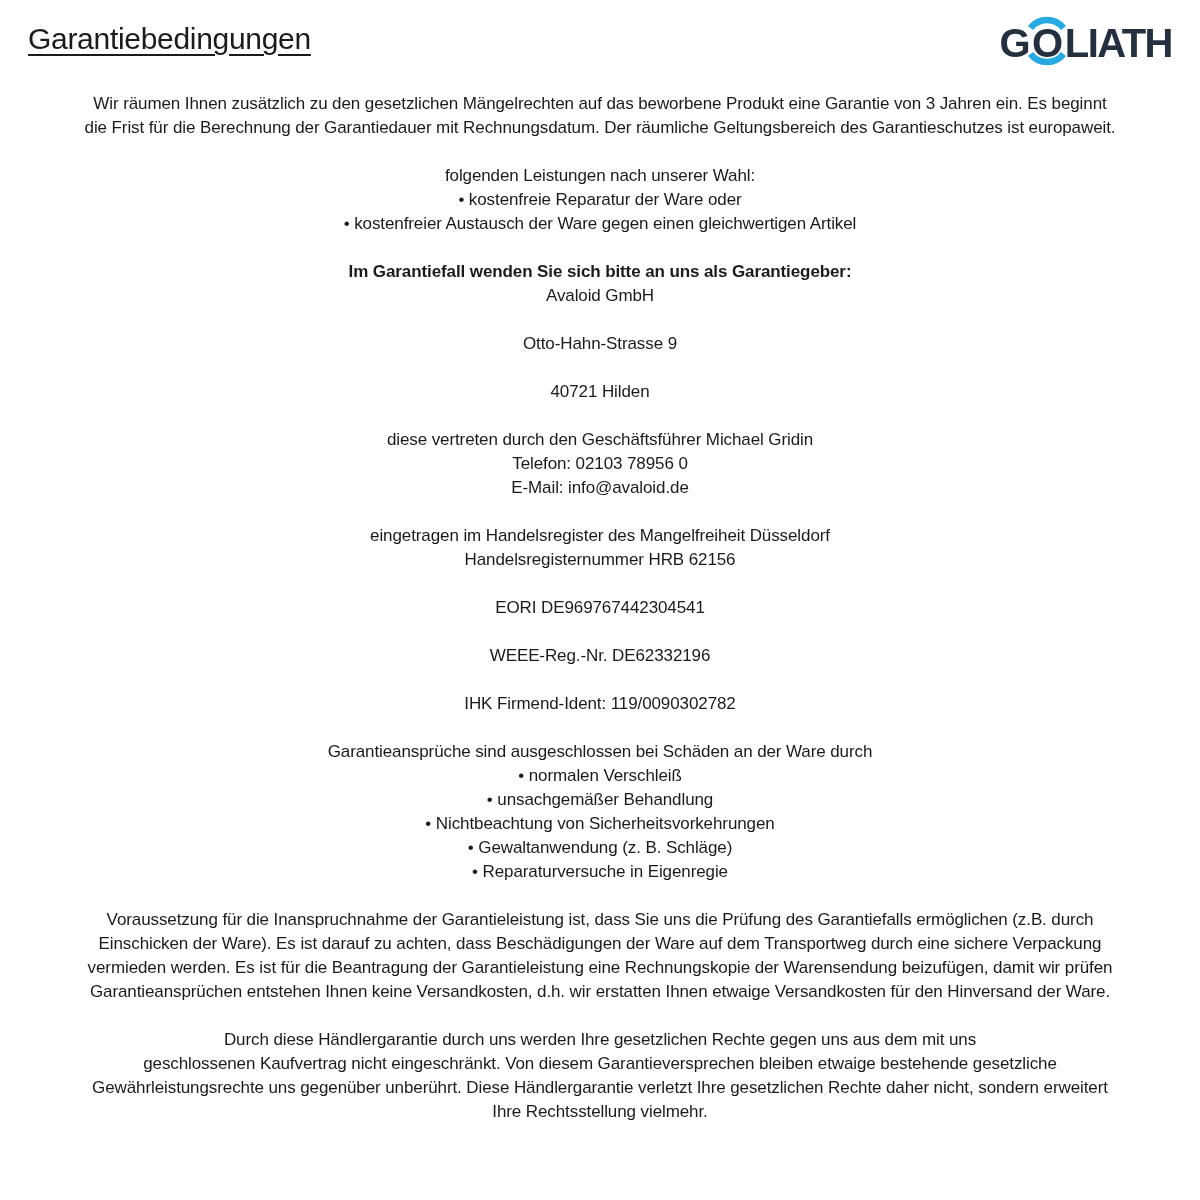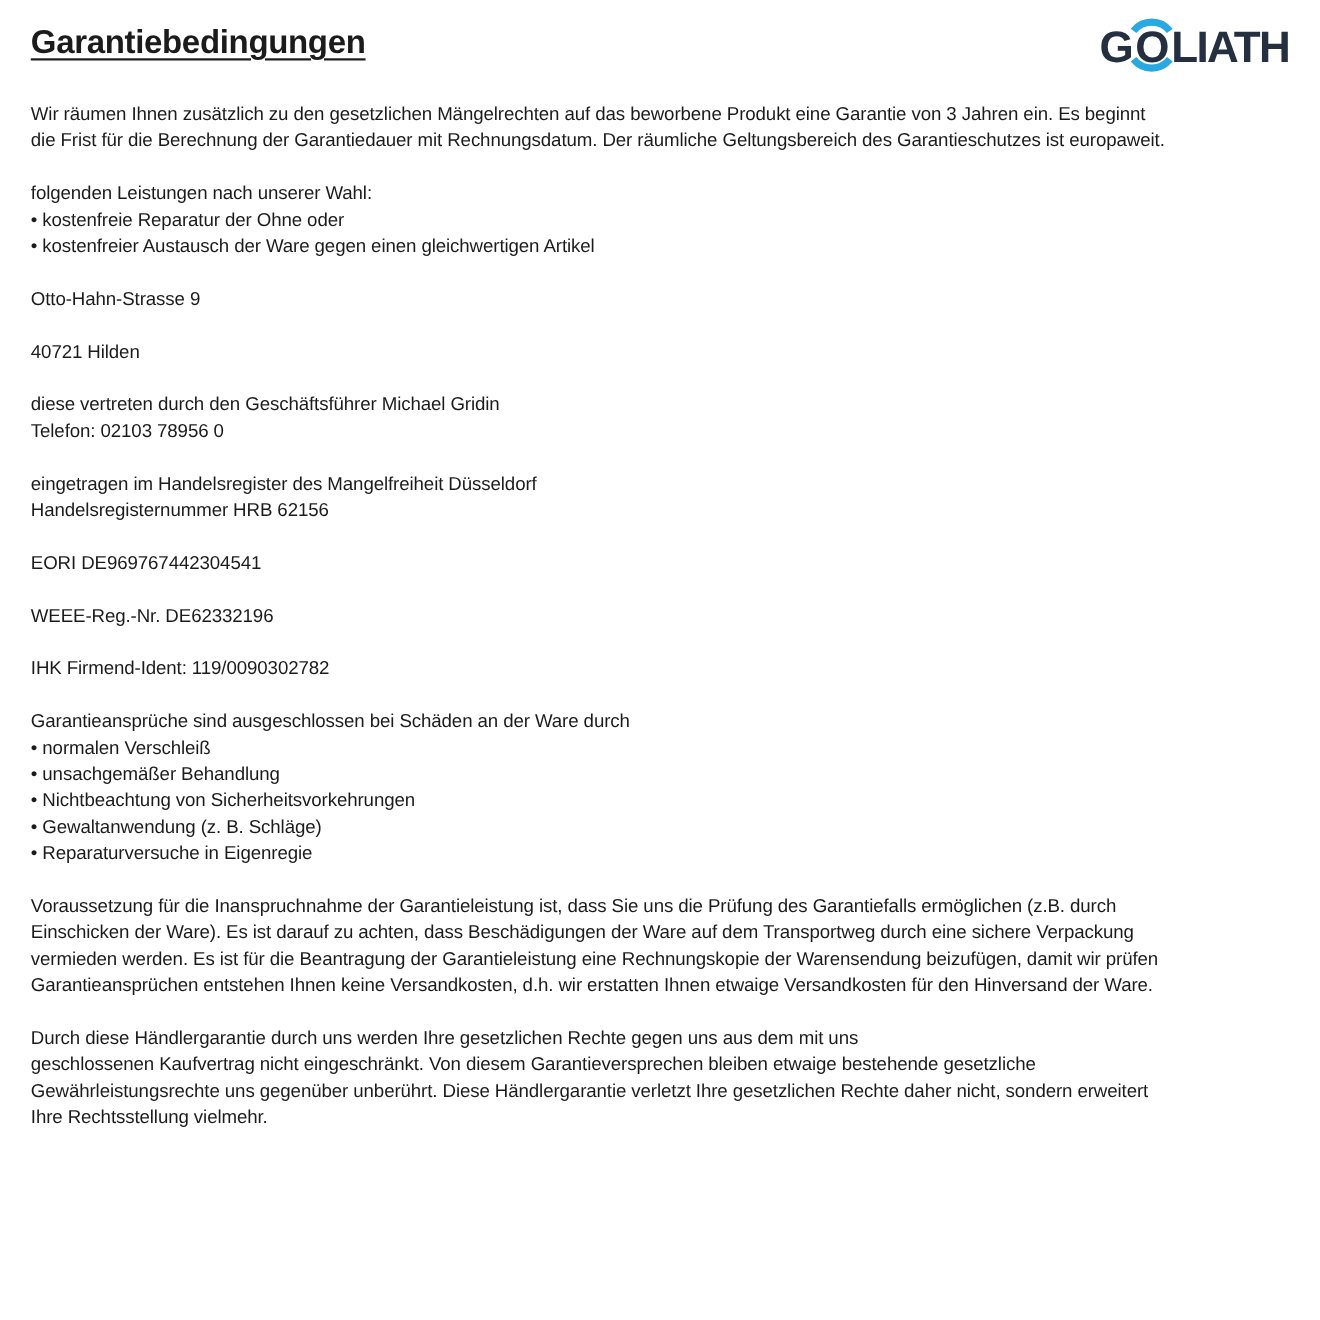--- a/index.html
+++ b/index.html
@@ -18,21 +18,21 @@
 
   
   .doc-header {
     display: flex;
     justify-content: space-between;
     align-items: flex-start;
     height: 64px;
   }
   h1.doc-title {
     font-size: 30px;
-    font-weight: 700;
+    font-weight: 400;
     margin: 10px 0 0 0;
     letter-spacing: -0.3px;
     text-decoration: underline;
     text-decoration-thickness: 2px;
     text-underline-offset: 5px;
   }
 
   
   .logo {
     display: flex;
@@ -67,21 +67,21 @@
 
   
   .doc-body {
     margin-top: 16px;
     font-size: 17px;
     line-height: 24px;
     letter-spacing: -0.1px;
   }
   .block { margin-bottom: 24px; }
   .block:last-child { margin-bottom: 0; }
-  .line { white-space: pre; }
+  .line { white-space: pre; text-align: center; }
   .heading-line { font-weight: 700; }
 </style>
 </head>
 <body style="--brand-navy: #24303f; --brand-blue: #29a9e1;">
 
 <div class="page">
   <header class="doc-header">
     <h1 class="doc-title">Garantiebedingungen</h1>
     <div class="logo">
       <span class="logo-txt">G</span>
@@ -96,32 +96,37 @@
     </div>
   </header>
 
   <main class="doc-body">
       <div class="block">
         <div class="line">Wir räumen Ihnen zusätzlich zu den gesetzlichen Mängelrechten auf das beworbene Produkt eine Garantie von 3 Jahren ein. Es beginnt</div>
         <div class="line">die Frist für die Berechnung der Garantiedauer mit Rechnungsdatum. Der räumliche Geltungsbereich des Garantieschutzes ist europaweit.</div>
       </div>
       <div class="block">
         <div class="line">folgenden Leistungen nach unserer Wahl:</div>
-        <div class="line">• kostenfreie Reparatur der Ohne oder</div>
+        <div class="line">• kostenfreie Reparatur der Ware oder</div>
         <div class="line">• kostenfreier Austausch der Ware gegen einen gleichwertigen Artikel</div>
+      </div>
+      <div class="block">
+        <div class="line heading-line">Im Garantiefall wenden Sie sich bitte an uns als Garantiegeber:</div>
+        <div class="line">Avaloid GmbH</div>
       </div>
       <div class="block">
         <div class="line">Otto-Hahn-Strasse 9</div>
       </div>
       <div class="block">
         <div class="line">40721 Hilden</div>
       </div>
       <div class="block">
         <div class="line">diese vertreten durch den Geschäftsführer Michael Gridin</div>
         <div class="line">Telefon: 02103 78956 0</div>
+        <div class="line">E-Mail: info@avaloid.de</div>
       </div>
       <div class="block">
         <div class="line">eingetragen im Handelsregister des Mangelfreiheit Düsseldorf</div>
         <div class="line">Handelsregisternummer HRB 62156</div>
       </div>
       <div class="block">
         <div class="line">EORI DE969767442304541</div>
       </div>
       <div class="block">
         <div class="line">WEEE-Reg.-Nr. DE62332196</div>

